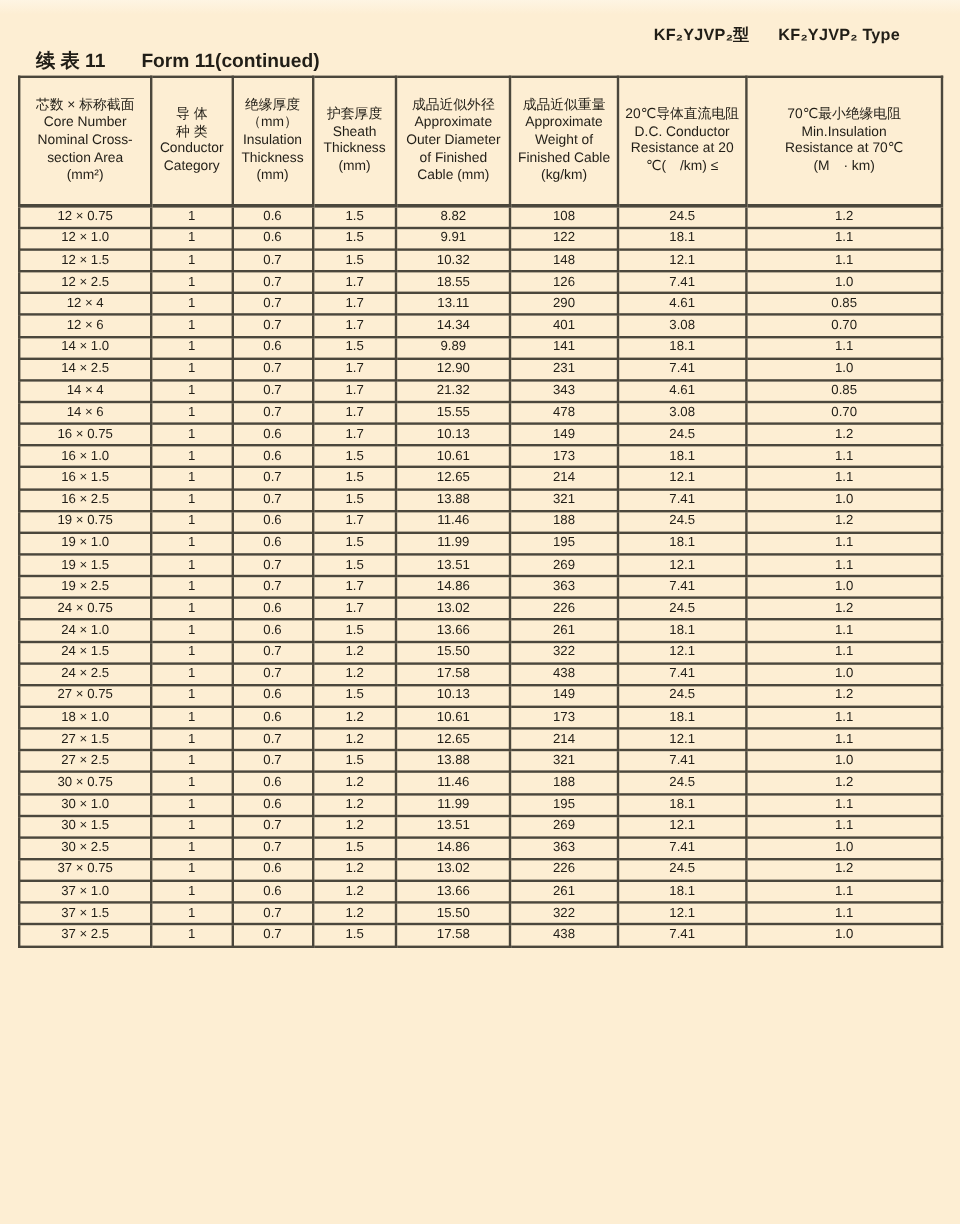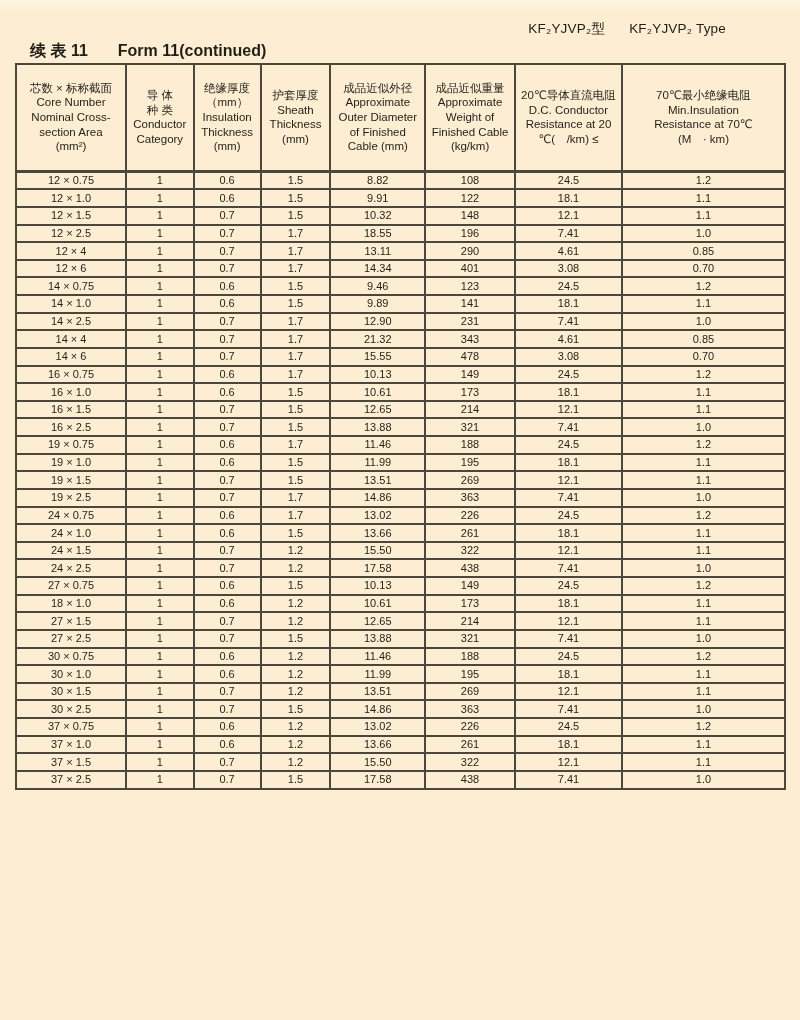--- a/index.html
+++ b/index.html
@@ -8,22 +8,22 @@
     background:#fdeed3;
     font-family:"Liberation Sans","DejaVu Sans",sans-serif;
     color:#211e17;
     position:relative;overflow:hidden;
   }
   .page{
     position:absolute;inset:0;
     background:linear-gradient(180deg,#fef5e3 0px,#fdeed3 12px);
   }
   .type-title{
-    position:absolute;top:20px;right:74px;
-    font-weight:400;font-size:13.5px;letter-spacing:.2px;
+    position:absolute;top:20px;right:50px;
+    font-weight:700;font-size:13.5px;letter-spacing:.2px;
     white-space:nowrap;
   }
   .type-title .tgap{display:inline-block;width:24px;}
   .cont-title{
     position:absolute;top:41px;left:30px;
     font-weight:700;font-size:16px;
     white-space:nowrap;
   }
   .cont-title .cgap{display:inline-block;width:30px;}
   table.spec{
@@ -144,21 +144,21 @@
           <td>148</td>
           <td>12.1</td>
           <td>1.1</td>
         </tr>
         <tr>
           <td>12 × 2.5</td>
           <td>1</td>
           <td>0.7</td>
           <td>1.7</td>
           <td>18.55</td>
-          <td>196</td>
+          <td>126</td>
           <td>7.41</td>
           <td>1.0</td>
         </tr>
         <tr>
           <td>12 × 4</td>
           <td>1</td>
           <td>0.7</td>
           <td>1.7</td>
           <td>13.11</td>
           <td>290</td>
@@ -169,30 +169,20 @@
           <td>12 × 6</td>
           <td>1</td>
           <td>0.7</td>
           <td>1.7</td>
           <td>14.34</td>
           <td>401</td>
           <td>3.08</td>
           <td>0.70</td>
         </tr>
         <tr>
-          <td>14 × 0.75</td>
-          <td>1</td>
-          <td>0.6</td>
-          <td>1.5</td>
-          <td>9.46</td>
-          <td>123</td>
-          <td>24.5</td>
-          <td>1.2</td>
-        </tr>
-        <tr>
           <td>14 × 1.0</td>
           <td>1</td>
           <td>0.6</td>
           <td>1.5</td>
           <td>9.89</td>
           <td>141</td>
           <td>18.1</td>
           <td>1.1</td>
         </tr>
         <tr>

